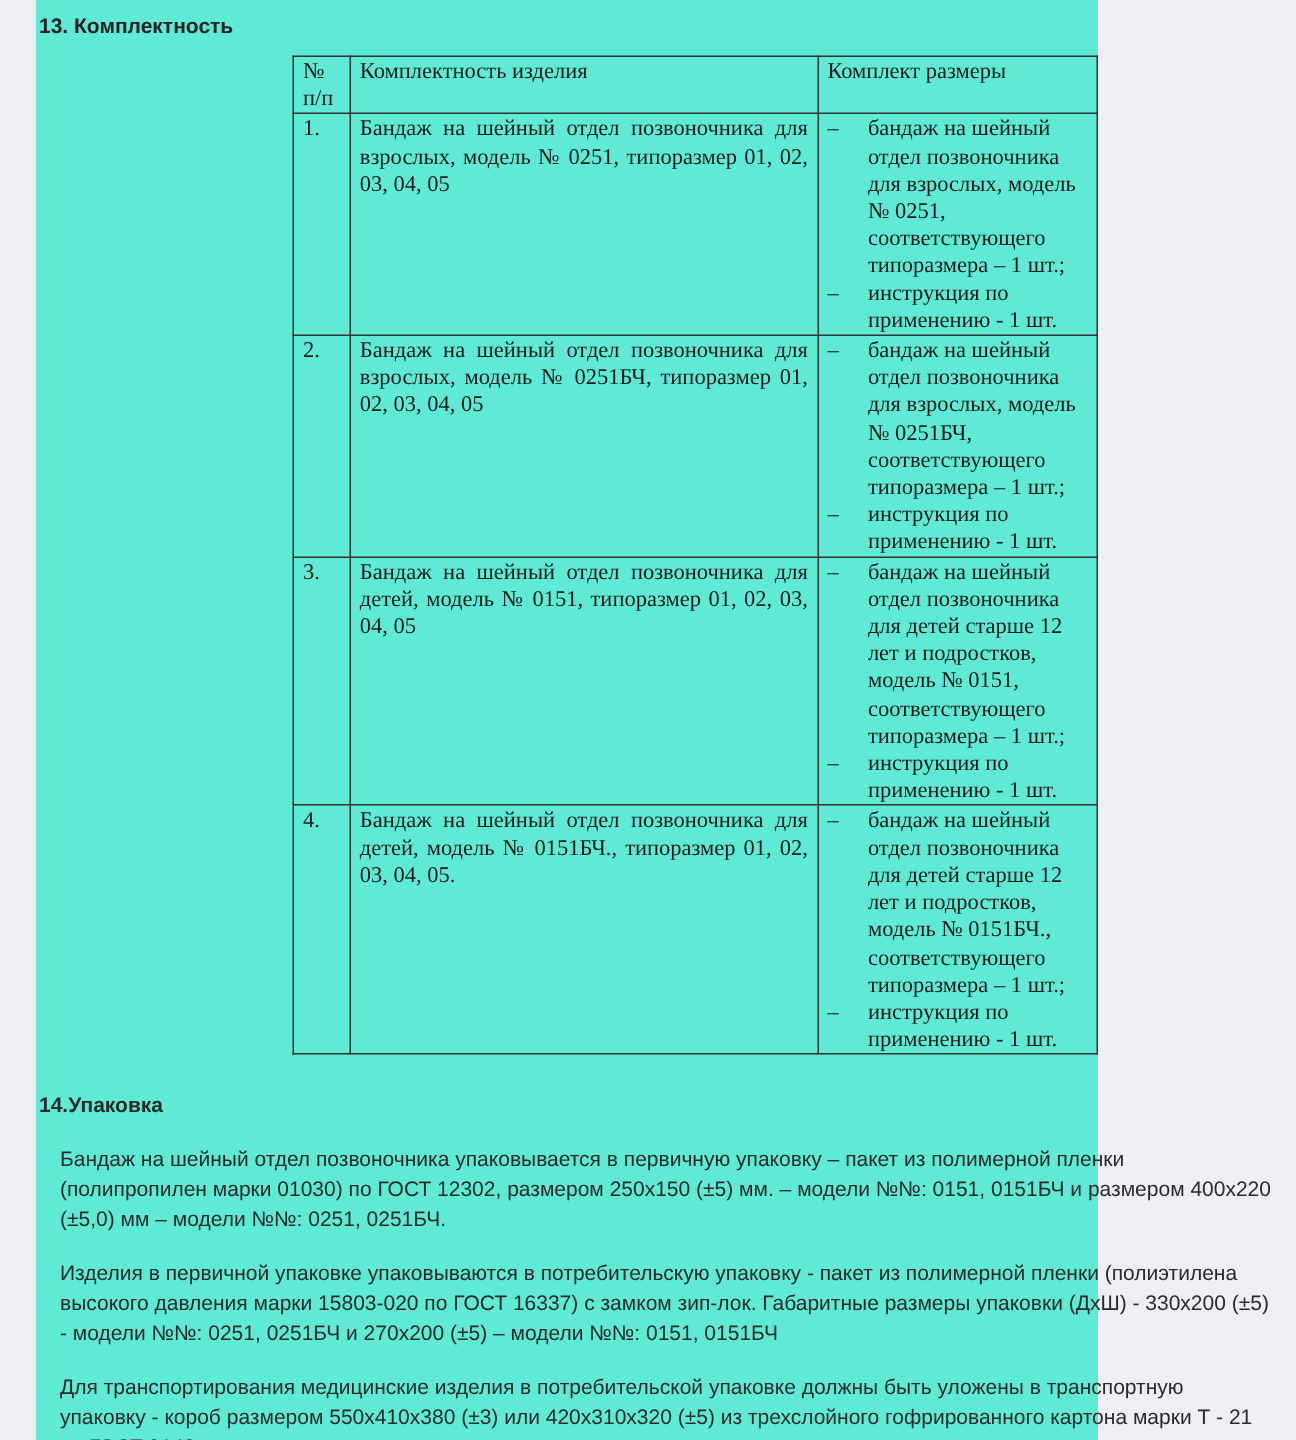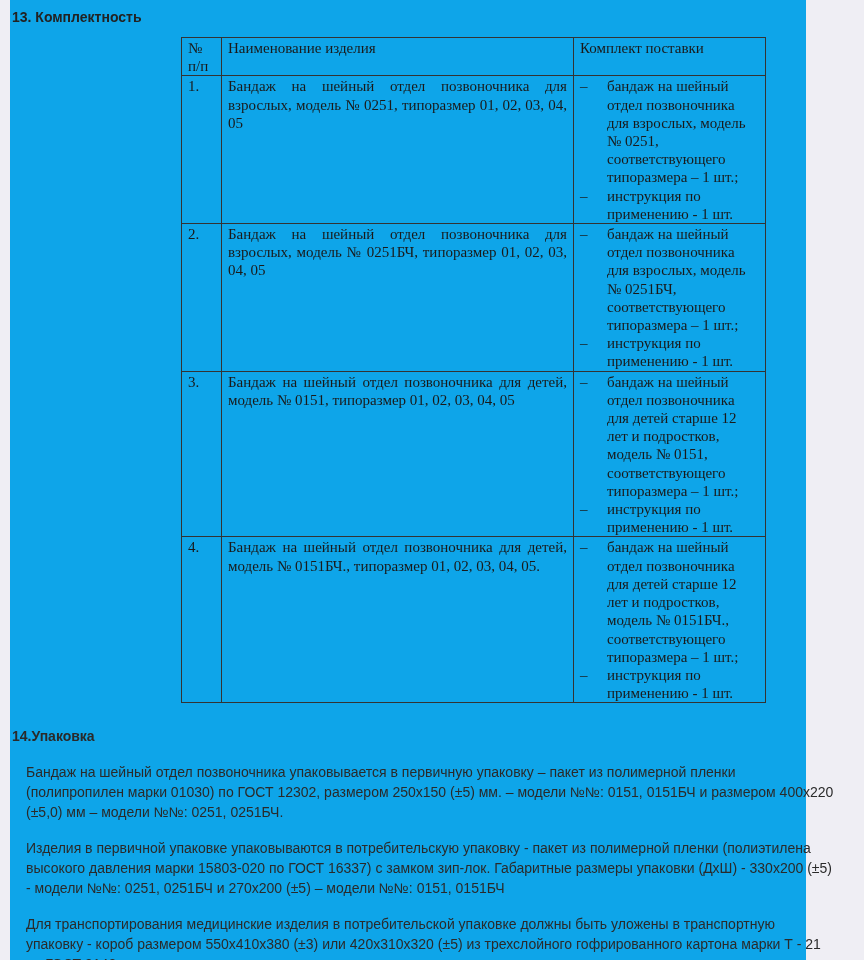--- a/index.html
+++ b/index.html
@@ -2,22 +2,22 @@
 <html><head>
 <meta charset="utf-8">
 <style>
   html, body { margin: 0; padding: 0; }
   body {
     width: 864px; height: 960px; overflow: hidden;
     background: #efeef4;
     position: relative;
   }
   .page {
-    position: absolute; left: 10px; top: 0; width: 796px; height: 960px;
-    background: #0ea5e9;
+    position: absolute; left: 24px; top: 0; width: 708px; height: 960px;
+    background: #5eead4;
   }
   .h1 {
     position: absolute; left: 2px; top: 9px;
     font-family: "Liberation Sans", sans-serif;
     font-weight: bold; font-size: 14px; color: #222;
   }
   table.spec {
     position: absolute; left: 171px; top: 37px;
     border-collapse: collapse;
     font-family: "Liberation Serif", serif;
@@ -50,22 +50,22 @@
 </head>
 <body>
 
 <div class="page">
   <div class="h1">13. Комплектность</div>
 
   <table class="spec">
     <tbody>
         <tr class="r0">
       <td class="num">№ п/п</td>
-      <td class="name">Наименование изделия</td>
-      <td class="kit">Комплект поставки</td>
+      <td class="name">Комплектность изделия</td>
+      <td class="kit">Комплект размеры</td>
     </tr>
     <tr class="r1">
       <td class="num">1.</td>
       <td class="name">Бандаж на шейный отдел позвоночника для взрослых, модель № 0251, типоразмер 01, 02, 03, 04, 05</td>
       <td class="kit">
         <div class="kit-item">
               <span class="dash">–</span>
               <span class="kit-text">бандаж на шейный отдел позвоночника для взрослых, модель № 0251, соответствующего типоразмера – 1 шт.;</span>
             </div>
         <div class="kit-item">

